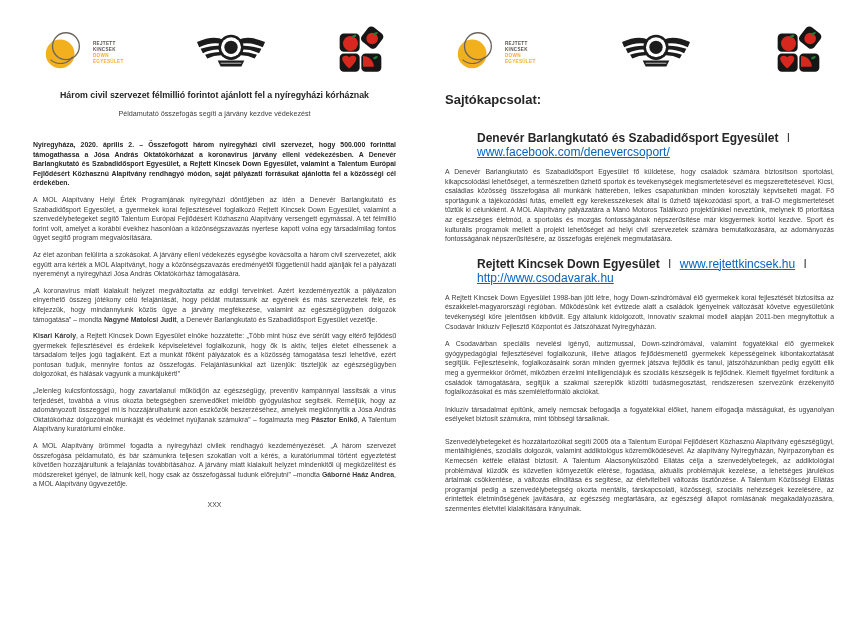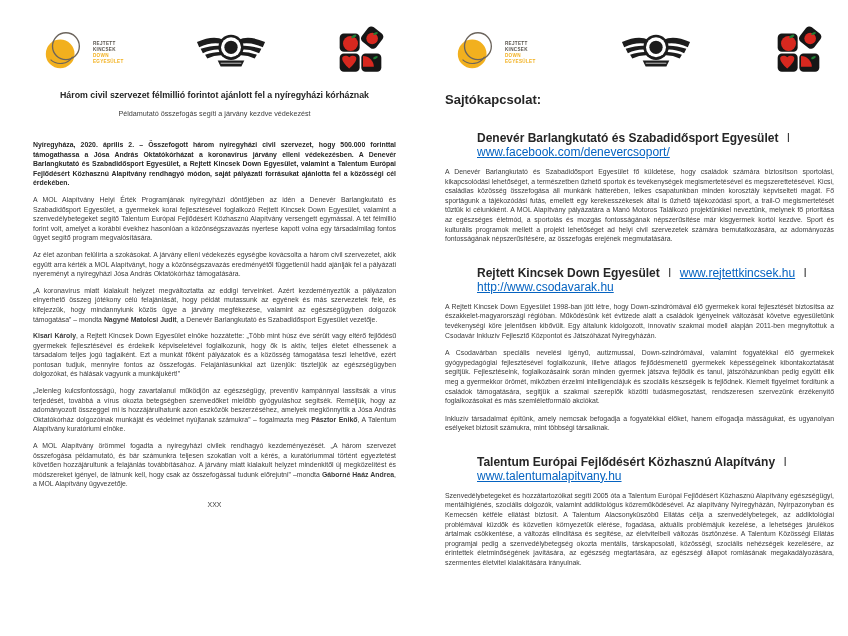--- a/index.html
+++ b/index.html
@@ -18,21 +18,21 @@
   .ld-yellow{color:#f2b01e;}
   h1.title{font-size:8.8px;font-weight:bold;color:#262626;text-align:center;margin:8px 0 0 0;}
   h2.subtitle{font-size:7.2px;font-weight:normal;color:#404040;text-align:center;margin:9px 0 22px 0;}
   p.body{font-size:6.9px;line-height:9.6px;text-align:justify;margin:0 0 7px 0;}
   p.lead{font-weight:bold;color:#262626;}
   .xxx{text-align:center;font-size:6.9px;margin-top:12px;color:#3b3b3b;}
   .press-label{font-size:13px;font-weight:bold;color:#262626;margin:10px 0 0 0;}
   .contact-line{font-size:7.2px;margin:12px 0 0 0;}
   .sep{margin:0 5px;color:#3b3b3b;}
   .link{color:#0563c1;text-decoration:underline;cursor:pointer;}
-  .section{margin-top:22px;}
+  .section{margin-top:13px;}
   .section.first{margin-top:24px;}
   .sec-head{font-size:12px;margin:0 0 8px 0;padding-left:32px;}
   .sec-head b{color:#262626;}
   .page-right p.body{margin-bottom:8px;}
 </style>
 </head>
 <body>
 
 <div class="sheet">
 
@@ -174,21 +174,16 @@
         <a class="link">www.rejtettkincsek.hu</a>
         <span class="sep">I</span>
         <a class="link">http://www.csodavarak.hu</a>
       </p>
       <p class="body">A Rejtett Kincsek Down Egyesület 1998-ban jött létre, hogy Down-szindrómával élő gyermekek korai fejlesztését biztosítsa az északkelet-magyarországi régióban. Működésünk két évtizede alatt a családok igényeinek változását követve egyesületünk tevékenységi köre jelentősen kibővült. Egy általunk kidolgozott, innovatív szakmai modell alapján 2011-ben megnyitottuk a Csodavár Inkluzív Fejlesztő Központot és Játszóházat Nyíregyházán.</p>
       <p class="body">A Csodavárban speciális nevelési igényű, autizmussal, Down-szindrómával, valamint fogyatékkal élő gyermekek gyógypedagógiai fejlesztésével foglalkozunk, illetve átlagos fejlődésmenetű gyermekek képességeinek kibontakoztatását segítjük. Fejlesztéseink, foglalkozásaink során minden gyermek játszva fejlődik és tanul, játszóházunkban pedig együtt élik meg a gyermekkor örömét, miközben érzelmi intelligenciájuk és szociális készségeik is fejlődnek. Kiemelt figyelmet fordítunk a családok támogatására, segítjük a szakmai szereplők közötti tudásmegosztást, rendszeresen szervezünk érzékenyítő foglalkozásokat és más szemléletformáló akciókat.</p>
       <p class="body">Inkluzív társadalmat építünk, amely nemcsak befogadja a fogyatékkal élőket, hanem elfogadja másságukat, és ugyanolyan esélyeket biztosít számukra, mint többségi társaiknak.</p>
     </div>
 
     <div class="section">
-      <p class="sec-head">
-        <b>Talentum Európai Fejlődésért Közhasznú Alapítvány</b>
-        <span class="sep">I</span>
-        <a class="link">www.talentumalapitvany.hu</a>
-      </p>
       <p class="body">Szenvedélybetegeket és hozzátartozóikat segíti 2005 óta a Talentum Európai Fejlődésért Közhasznú Alapítvány egészségügyi, mentálhigiénés, szociális dolgozók, valamint addiktológus közreműködésével. Az alapítvány Nyíregyházán, Nyírpazonyban és Kemecsén kétféle ellátást biztosít. A Talentum Alacsonyküszöbű Ellátás célja a szenvedélybetegek, az addiktológiai problémával küzdők és közvetlen környezetük elérése, fogadása, aktuális problémájuk kezelése, a lehetséges járulékos ártalmak csökkentése, a változás elindítása és segítése, az életvitelbeli változás ösztönzése. A Talentum Közösségi Ellátás programjai pedig a szenvedélybetegség okozta mentális, társkapcsolati, közösségi, szociális nehézségek kezelésére, az érintettek életminőségének javítására, az egészség megtartására, az egészségi állapot romlásának megakadályozására, szermentes életvitel kialakítására irányulnak.</p>
     </div>
   </section>
 </div>
 
 </body></html>

